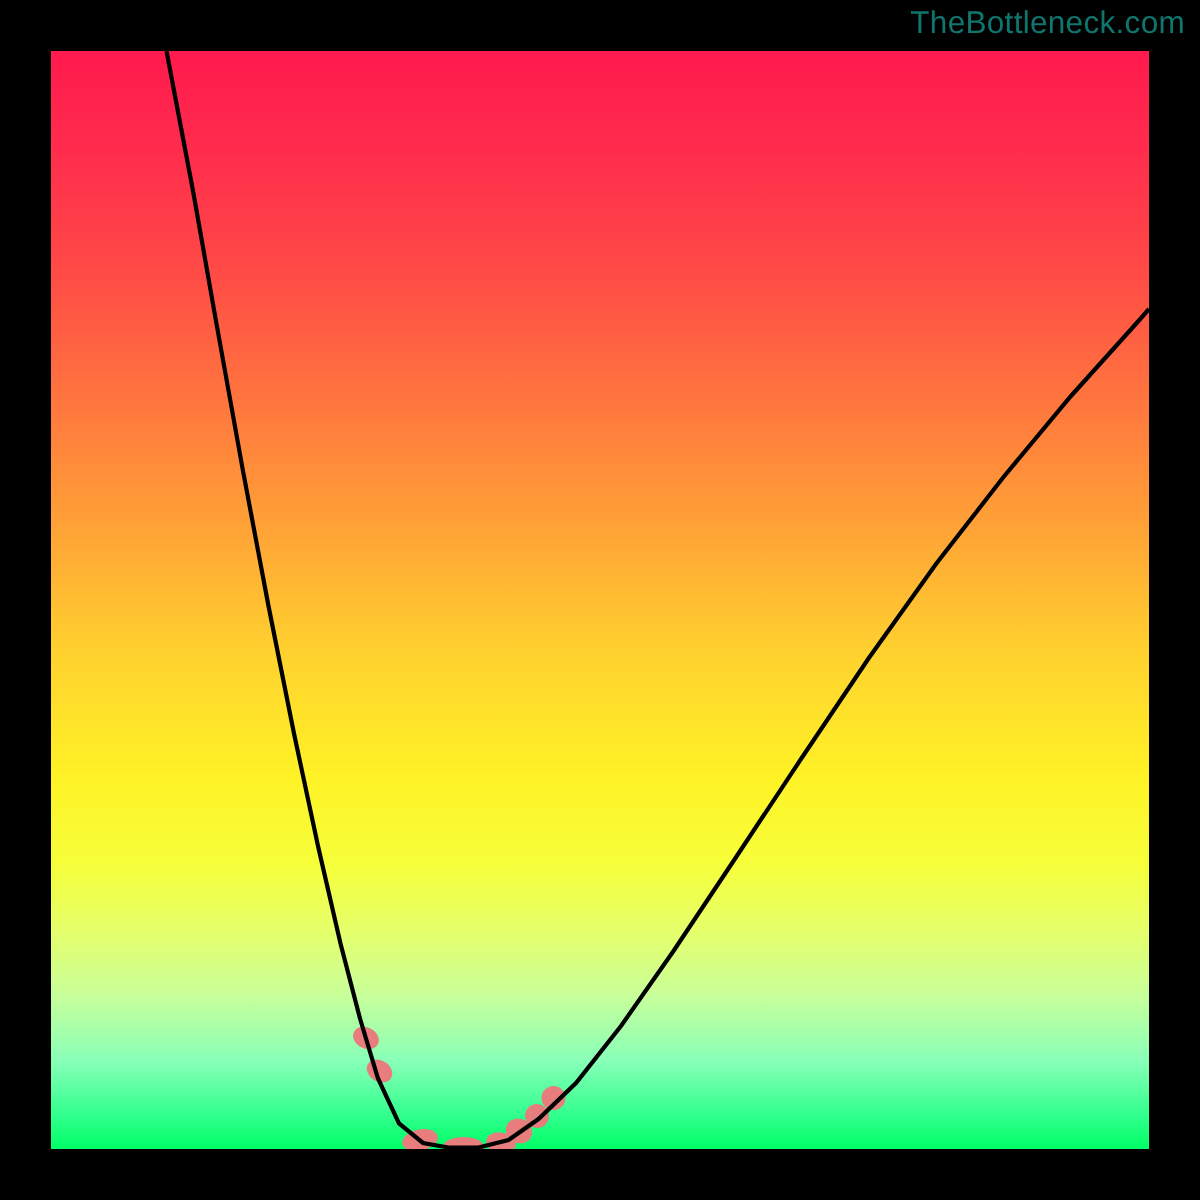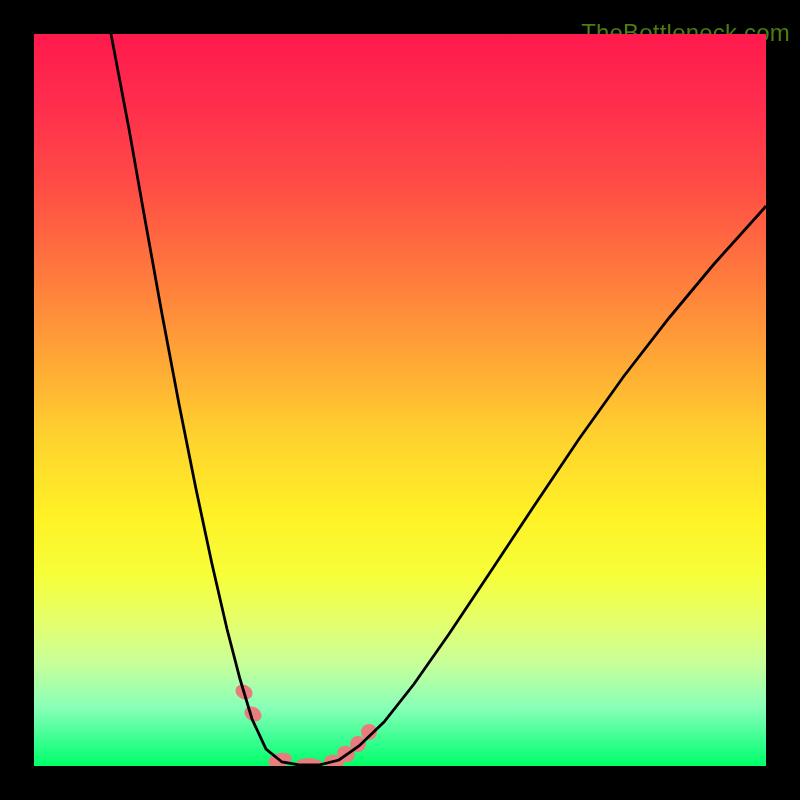--- a/index.html
+++ b/index.html
@@ -52,24 +52,24 @@
   }
   .curve-svg {
     position: absolute;
     left: 0;
     top: 0;
     width: 732px;
     height: 732px;
   }
   .watermark {
     position: absolute;
-    top: 19px;
+    top: 4px;
     right: 10px;
-    color: #4d7c0f;
-    font-size: 24px;
+    color: #0f766e;
+    font-size: 21px;
     letter-spacing: 0.2px;
     font-weight: 500;
   }
 </style>
 </head>
 <body>
 
 <div class="frame">
   <div class="watermark">TheBottleneck.com</div>
 

